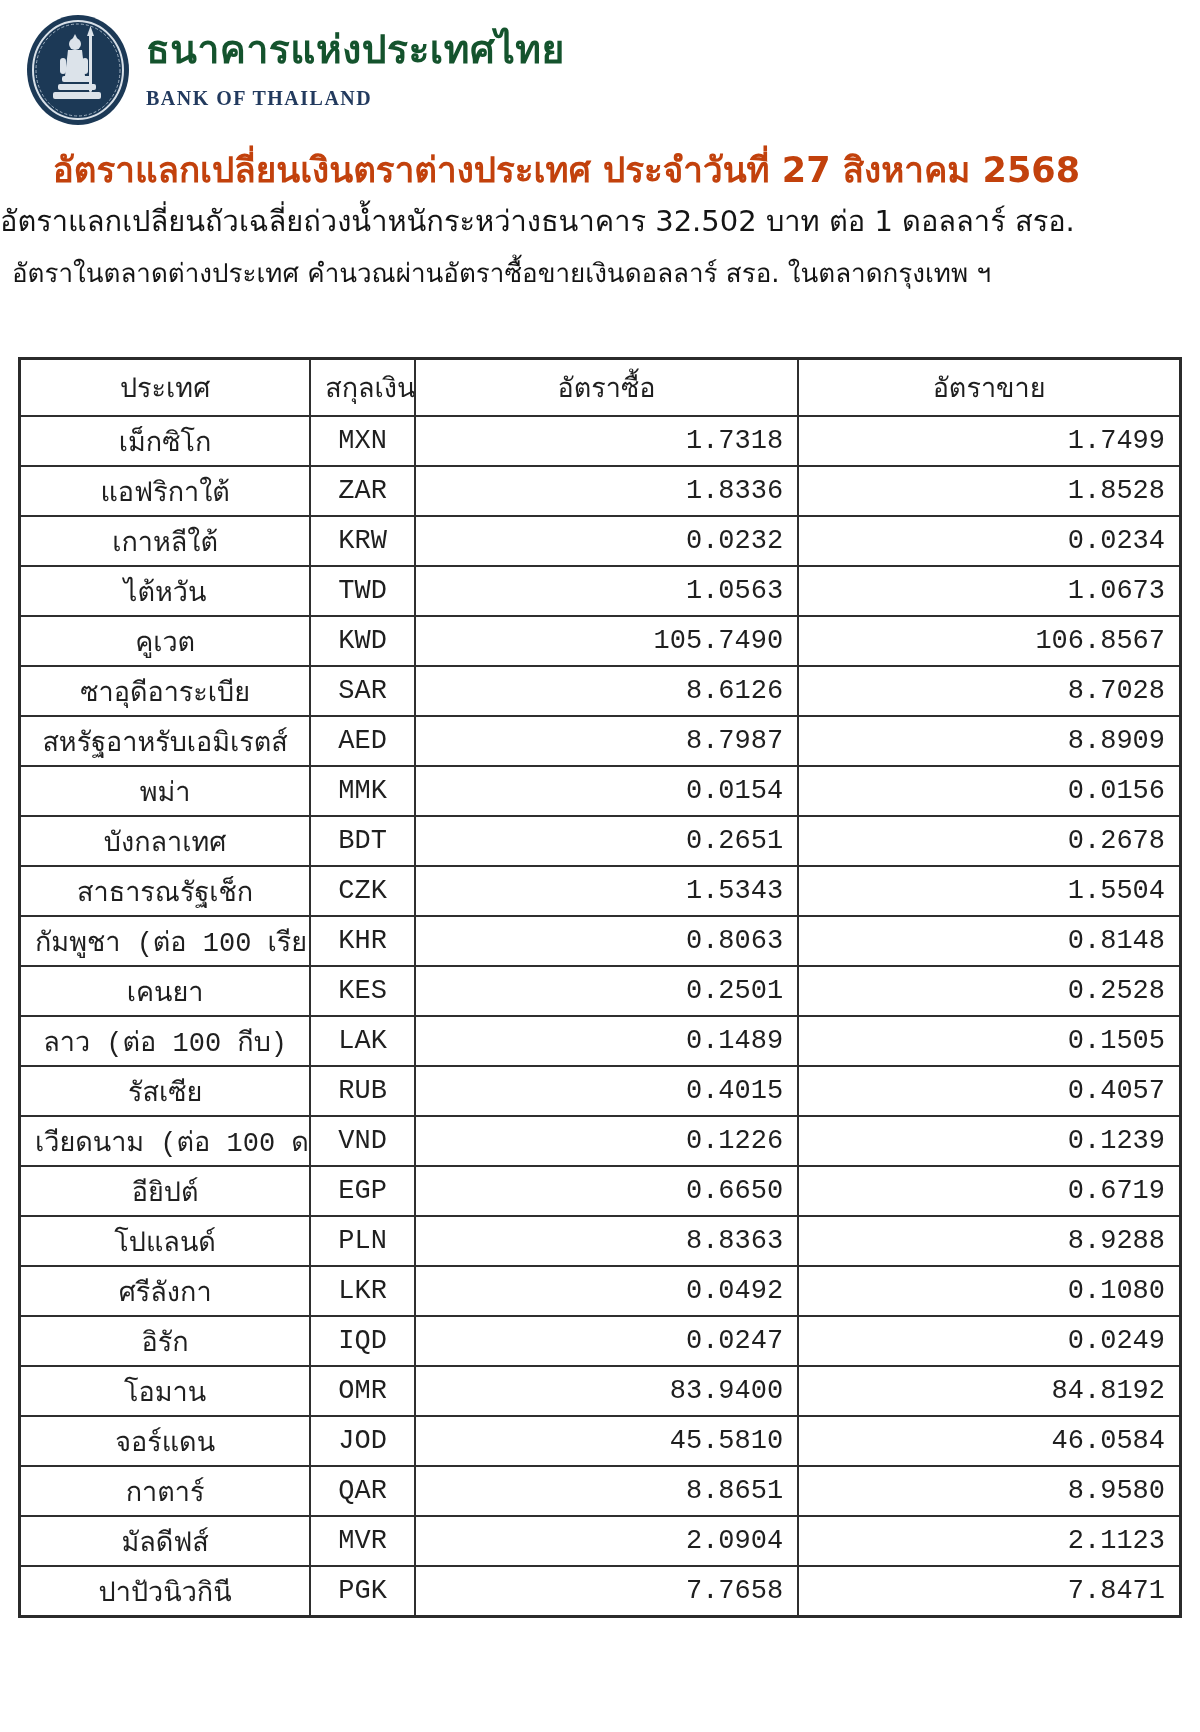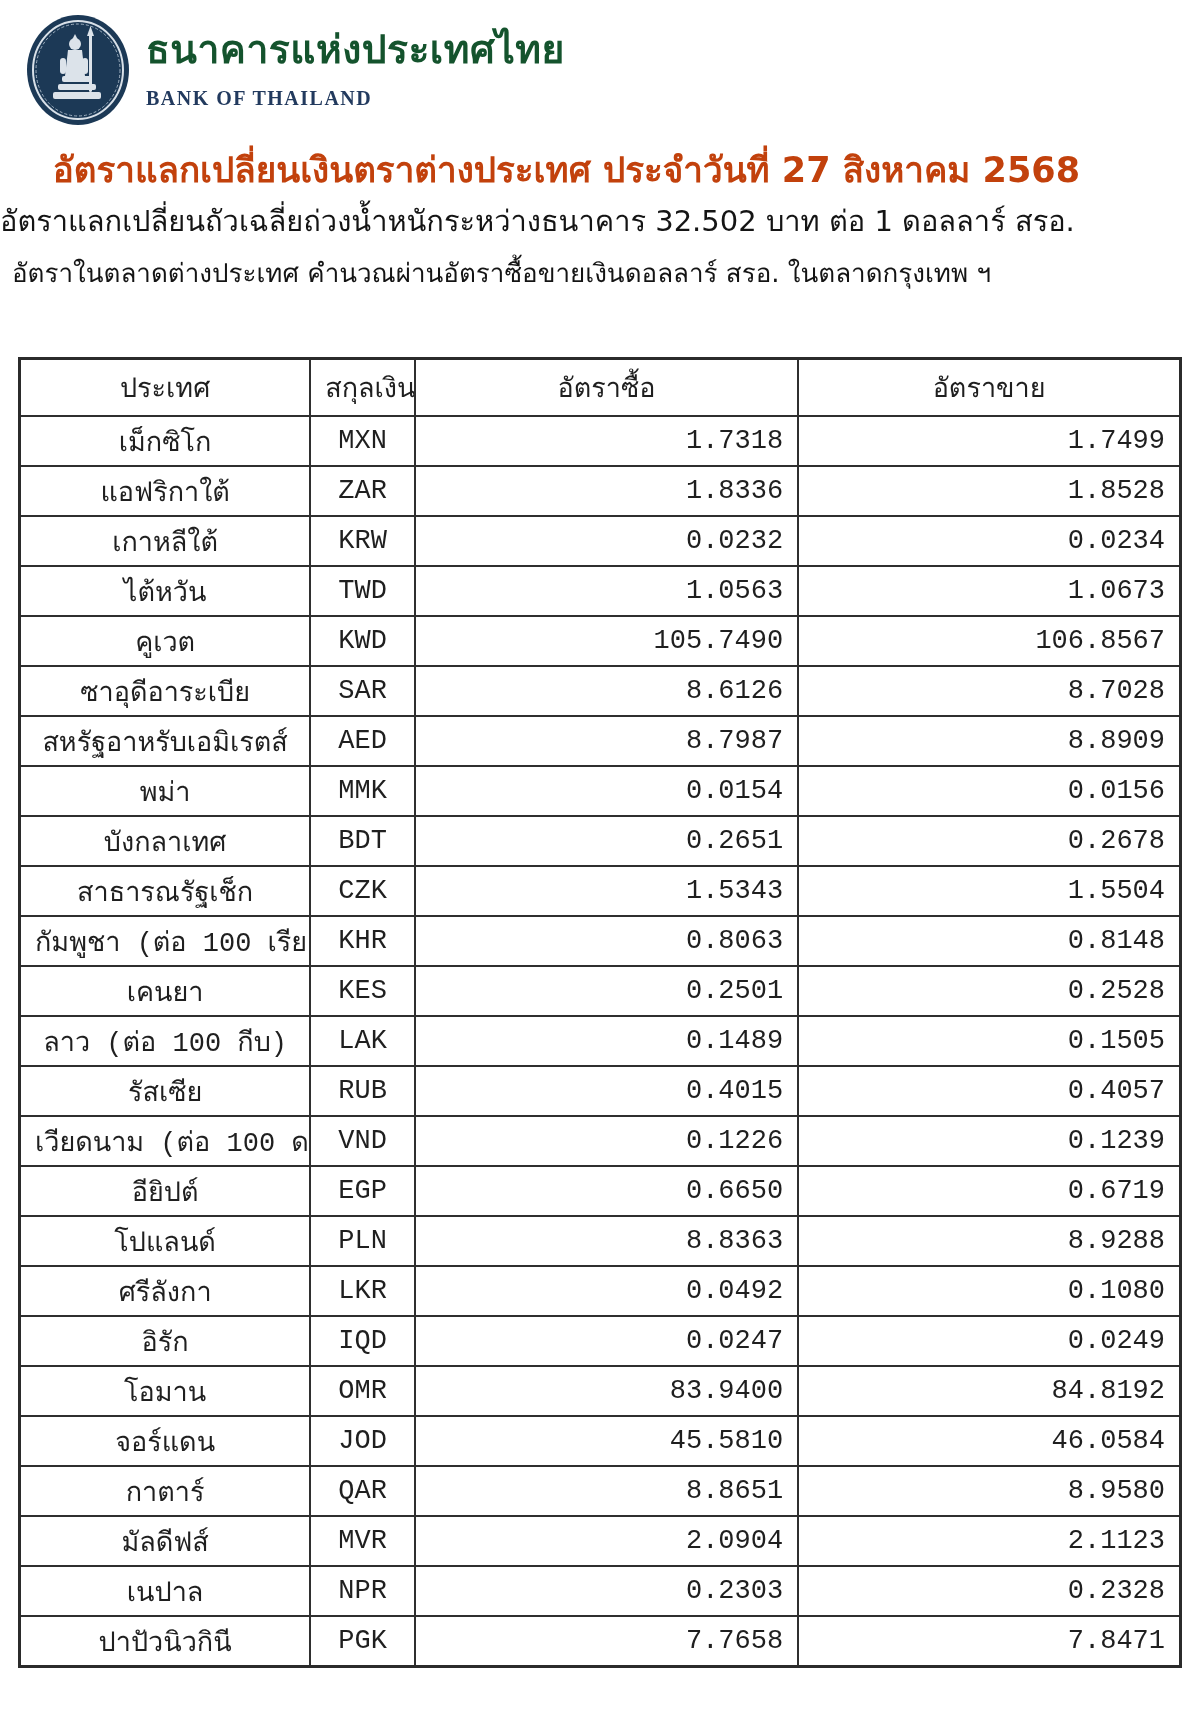--- a/index.html
+++ b/index.html
@@ -286,26 +286,20 @@
           <td class="cell-buy">8.8651</td>
           <td class="cell-sell">8.9580</td>
         </tr>
         <tr>
           <td class="cell-country">มัลดีฟส์</td>
           <td class="cell-code">MVR</td>
           <td class="cell-buy">2.0904</td>
           <td class="cell-sell">2.1123</td>
         </tr>
         <tr>
-          <td class="cell-country">เนปาล</td>
-          <td class="cell-code">NPR</td>
-          <td class="cell-buy">0.2303</td>
-          <td class="cell-sell">0.2328</td>
-        </tr>
-        <tr>
           <td class="cell-country">ปาปัวนิวกินี</td>
           <td class="cell-code">PGK</td>
           <td class="cell-buy">7.7658</td>
           <td class="cell-sell">7.8471</td>
         </tr>
       </tbody>
   </table>
 
 </div>
 

